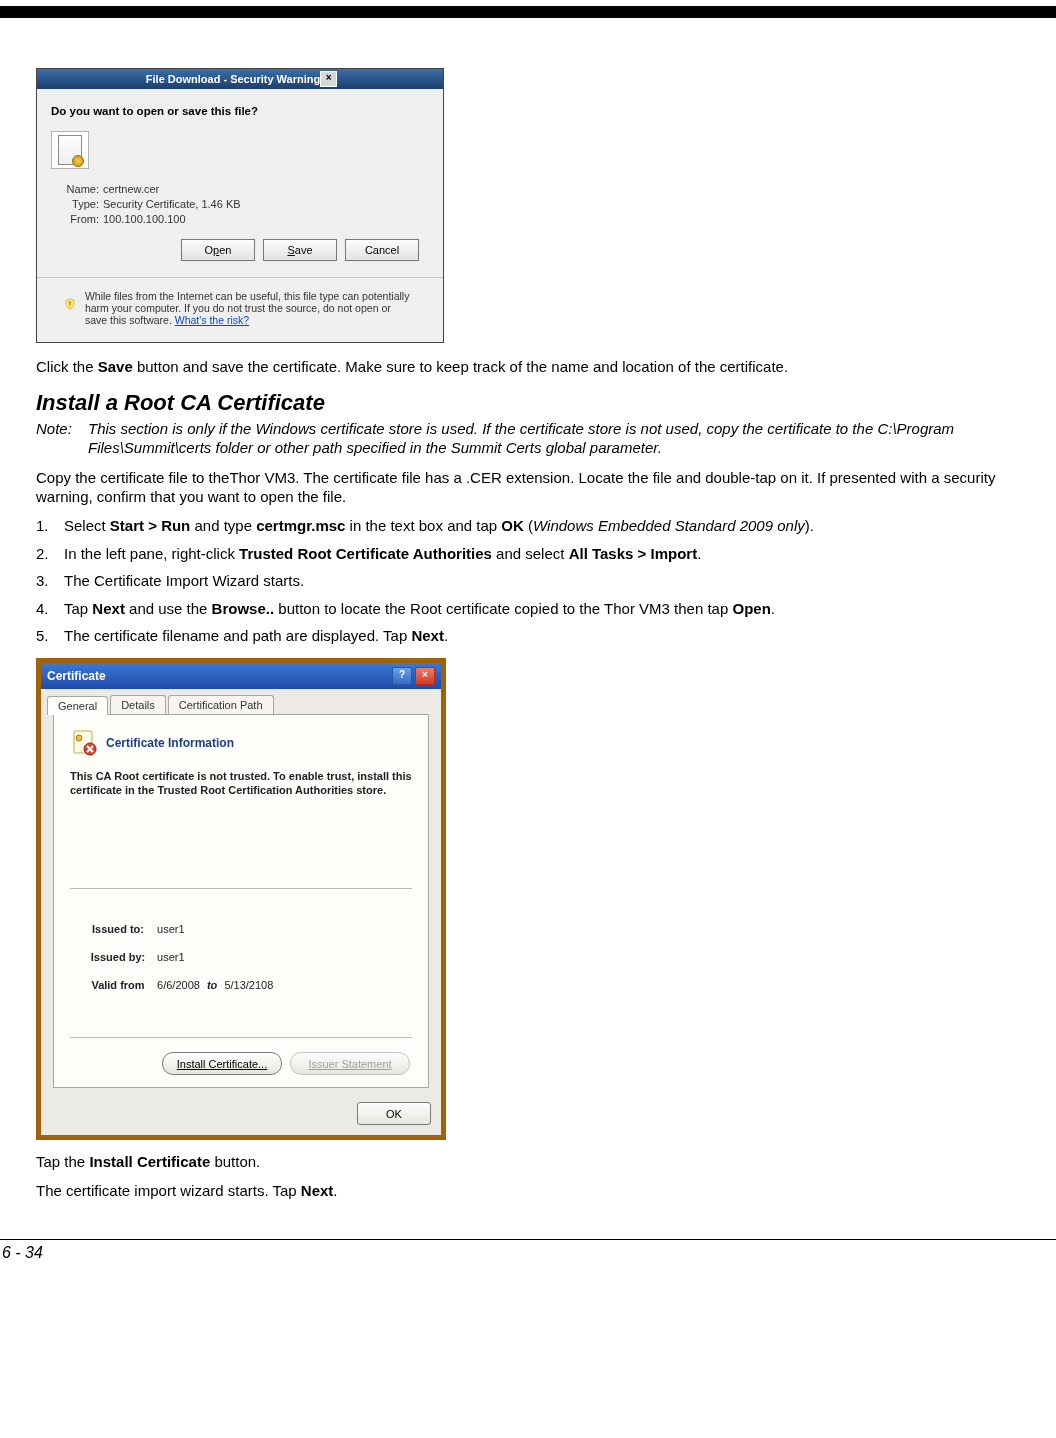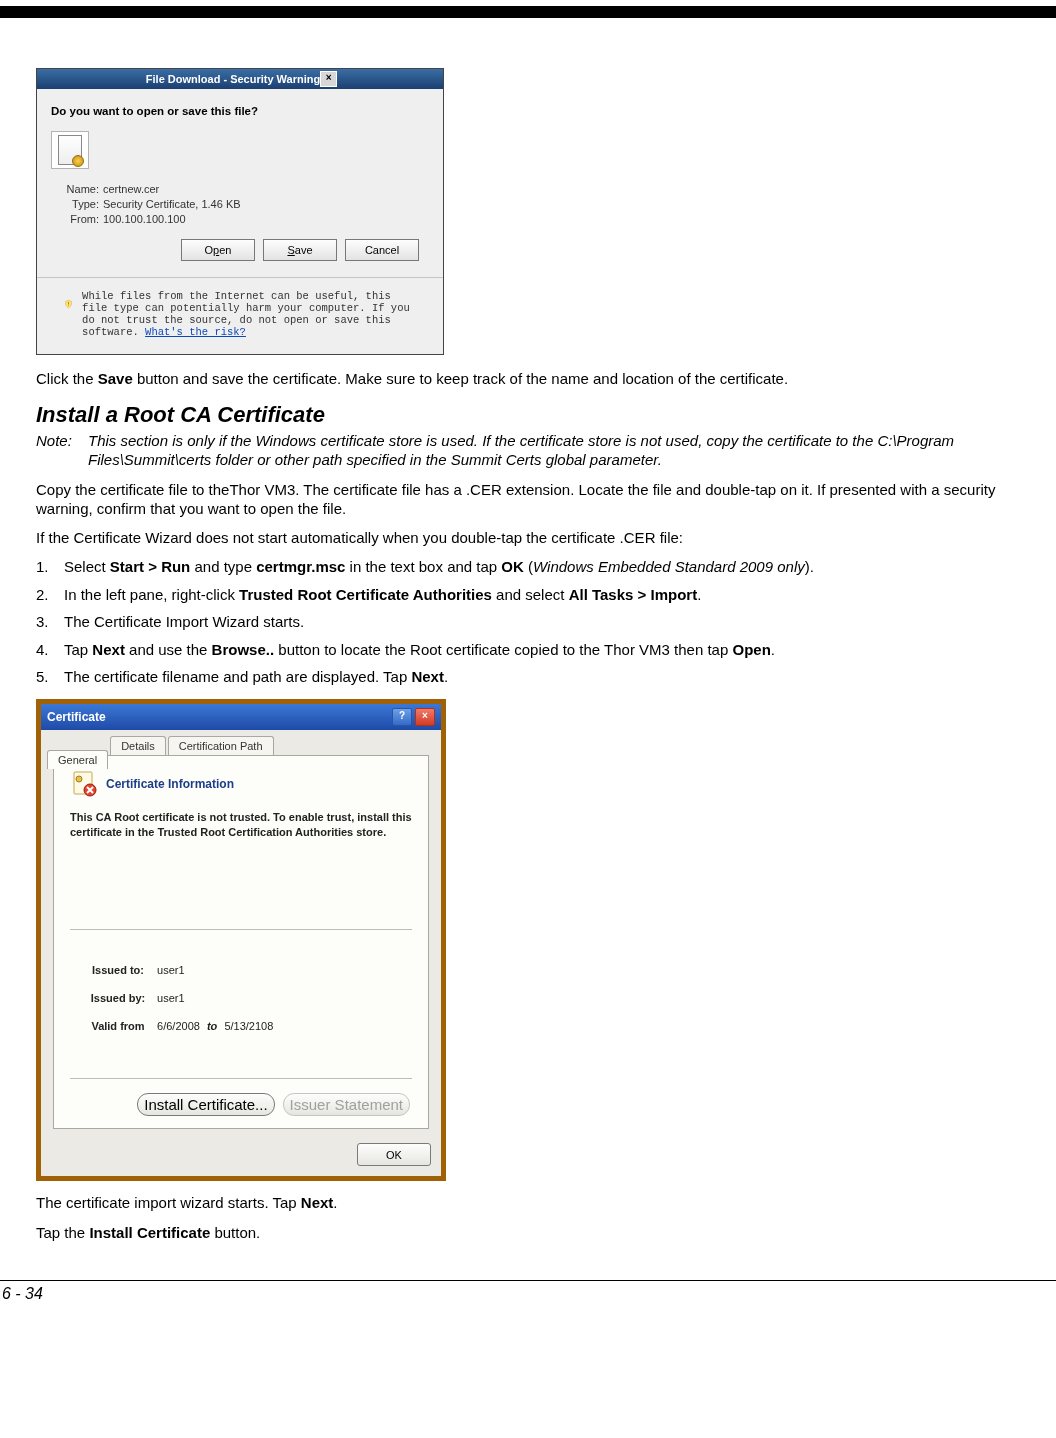--- a/index.html
+++ b/index.html
@@ -123,21 +123,20 @@
   .dlg-sep {
     border-top: 1px solid #c5c5c5;
     margin: 16px -14px 0 -14px;
   }
   .dlg-warning {
     display: flex;
     gap: 10px;
     padding: 12px 14px 0 14px;
     font-size: 10.5px;
     color: #333;
-    font-family: Liberation Mono, monospace;
   }
   .shield {
     width: 24px; height: 28px;
     position: relative;
   }
   .shield svg { width: 100%; height: 100%; }
   .link { color: #0b49b9; text-decoration: underline; cursor: pointer; }
 
   
   .para { margin: 10px 0; line-height: 1.28; }
@@ -208,21 +207,21 @@
     border-bottom: none;
     background: #f6f5f0;
     margin-right: 2px;
     border-top-left-radius: 3px;
     border-top-right-radius: 3px;
     color: #333;
   }
   .xtab.active {
     background: #fdfdfa;
     position: relative;
-    top: 14px;
+    top: 1px;
   }
   .xpanel {
     border: 1px solid #a8a8a0;
     background: #fdfdfa;
     margin: 0 6px 6px 6px;
     padding: 14px 16px 12px 16px;
     font-size: 11px;
     color: #222;
   }
   .certinfo-head {
@@ -257,22 +256,23 @@
     justify-content: flex-end;
     gap: 8px;
     padding: 14px 2px 0 2px;
   }
   .xp-btn {
     min-width: 120px;
     height: 23px;
     border: 1px solid #7a7a7a;
     border-radius: 11px;
     background: linear-gradient(#fdfdfd, #e6e6e0);
-    font-size: 15px;
+    font-size: 11px;
     font-family: Tahoma, Arial, sans-serif;
+    text-decoration: underline;
   }
   .xp-btn.disabled { color: #a0a0a0; border-color: #c4c4c4; }
   .xfoot {
     background: #eceae4;
     padding: 6px 10px 10px 10px;
     display: flex;
     justify-content: flex-end;
   }
   .xp-ok {
     min-width: 74px;
@@ -342,21 +342,20 @@
     </div>
 
     <div class="h2">Install a Root CA Certificate</div>
 
     <div class="note-wrap">
       <div class="note-label">Note:</div>
       <div>This section is only if the Windows certificate store is used. If the certificate store is not used, copy the certificate to the C:\Program Files\Summit\certs folder or other path specified in the Summit Certs global parameter.</div>
     </div>
 
     <div class="para">Copy the certificate file to theThor VM3.  The certificate file has a .CER extension.  Locate the file and double-tap on it.  If presented with a security warning, confirm that you want to open the file.</div>
-    <div class="para">If the Certificate Wizard does not start automatically when you double-tap the certificate .CER file:</div>
 
     <div id="ol-list">
         <div class="ol-item">
           <div class="ol-num">1.</div>
           <div>Select <b>Start &gt; Run</b> and type <b>certmgr.msc</b> in the text box and tap <b>OK</b> (<i>Windows Embedded Standard 2009 only</i>).</div>
         </div>
         <div class="ol-item">
           <div class="ol-num">2.</div>
           <div>In the left pane, right-click <b>Trusted Root Certificate Authorities</b> and select <b>All Tasks &gt; Import</b>.</div>
         </div>
@@ -423,23 +422,23 @@
             <button class="xp-btn disabled">Issuer Statement</button>
           </div>
         </div>
       </div>
       <div class="xfoot">
         <button class="xp-ok">OK</button>
       </div>
     </div>
 
     <div class="para">
+      <span>Tap the </span><b>Install Certificate</b><span> button.</span>
+    </div>
+    <div class="para">
       <span>The certificate import wizard starts. Tap </span><b>Next</b><span>.</span>
-    </div>
-    <div class="para">
-      <span>Tap the </span><b>Install Certificate</b><span> button.</span>
     </div>
 
   </div>
 
   <div class="bottom-rule"></div>
   <div class="page-num">6 - 34</div>
 </div>
 
 </body></html>

